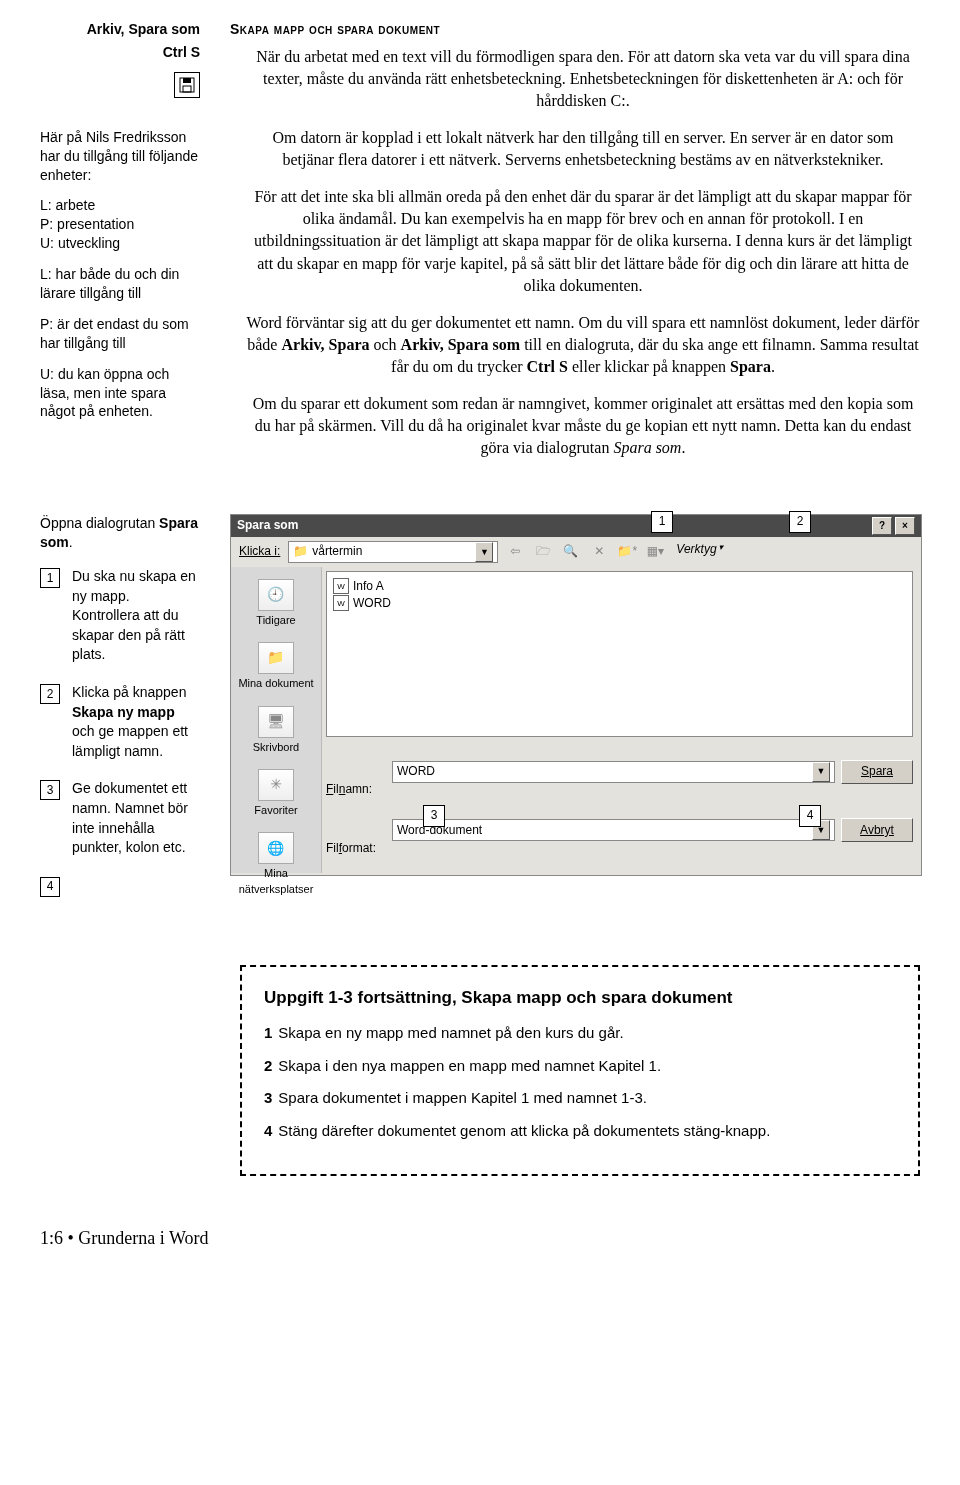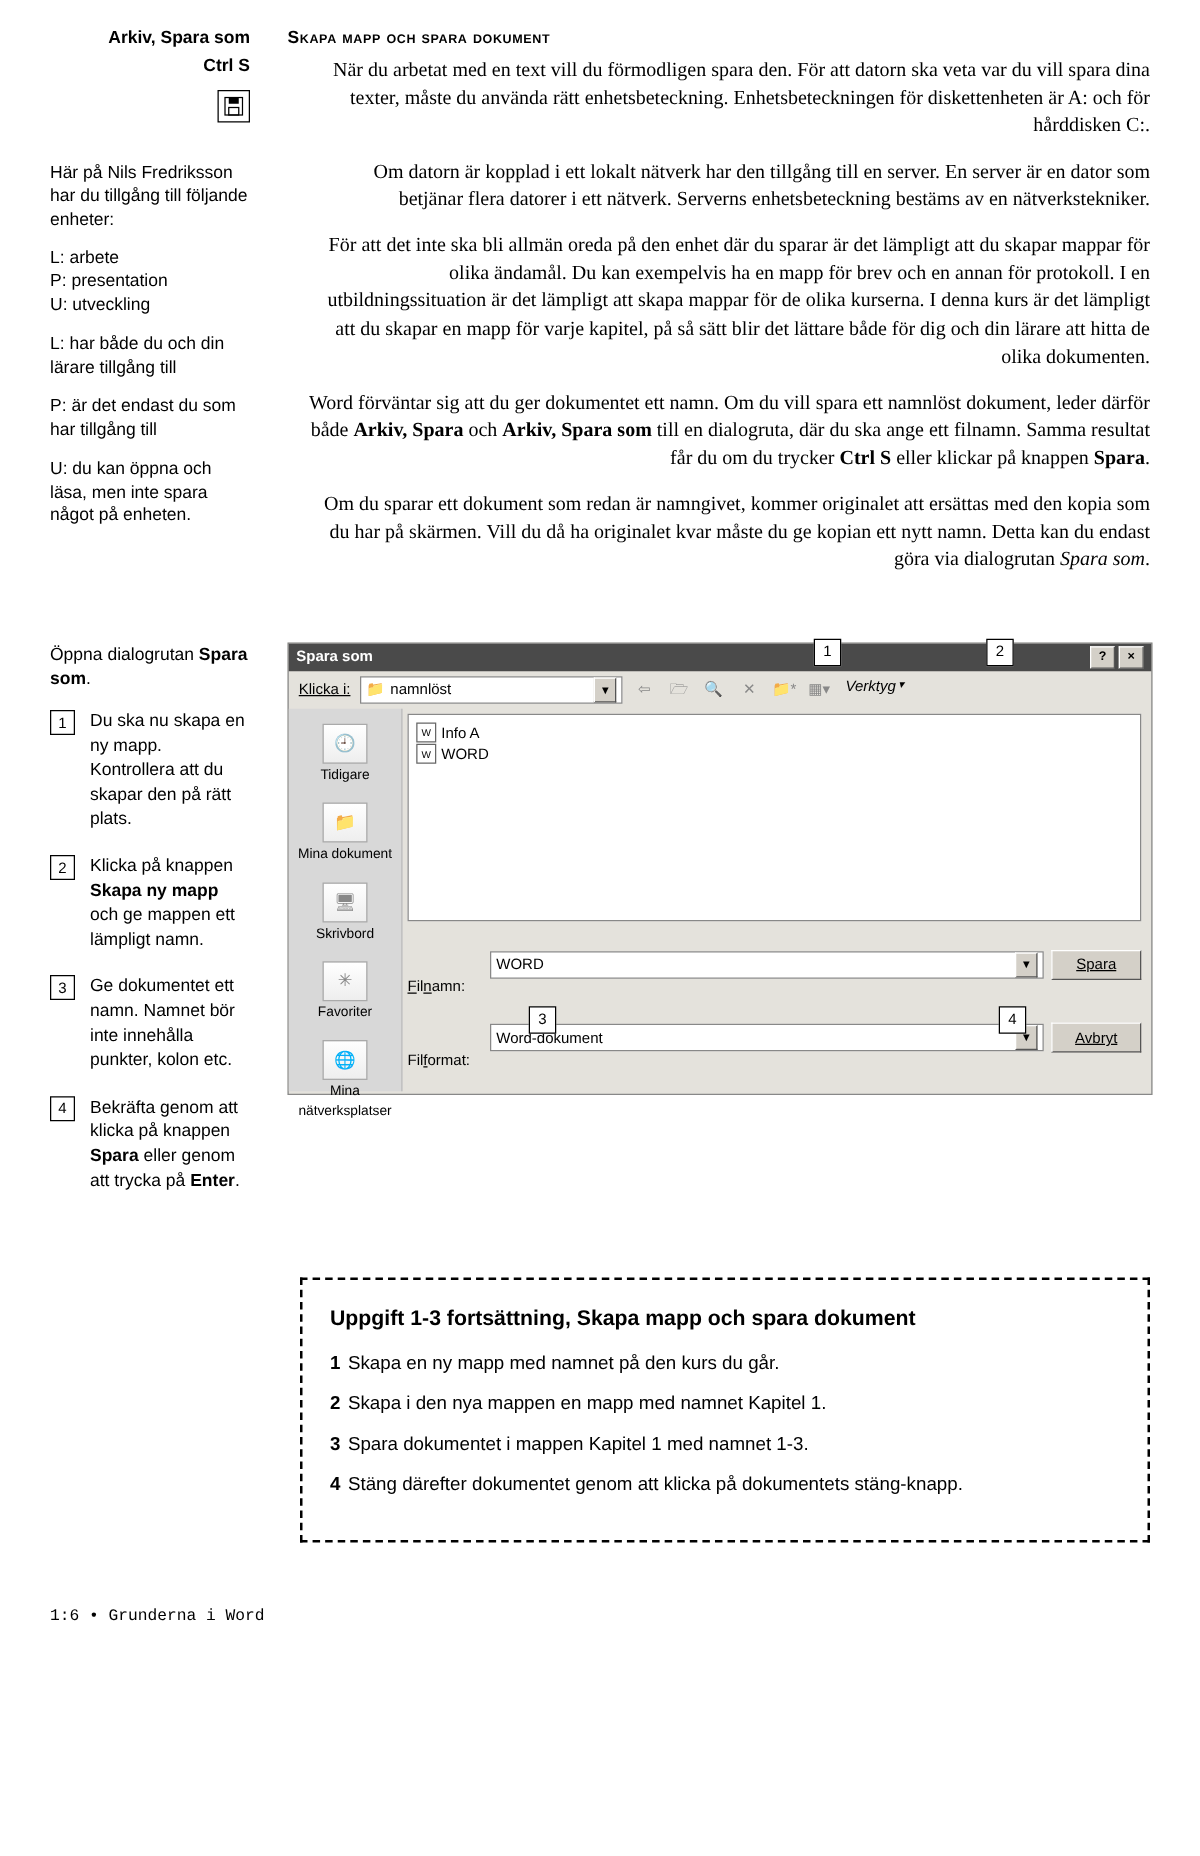--- a/index.html
+++ b/index.html
@@ -42,21 +42,21 @@
   }
   .side-block { margin-bottom: 12px; }
   .main-heading {
     font-family: Arial, Helvetica, sans-serif;
     font-weight: bold;
     font-size: 14px;
     letter-spacing: 0.5px;
     margin-bottom: 6px;
     font-variant: small-caps;
   }
-  .body-p { margin: 0 0 14px 16px; text-align: right; }
+  .body-p { margin: 0 0 14px 16px; text-align: center; }
   .bold-inline { font-weight: bold; }
   .italic-inline { font-style: italic; }
 
   .mid-grid {
     display: grid;
     grid-template-columns: 160px 1fr;
     gap: 30px;
     margin-bottom: 50px;
   }
   .step-list { font-family: Arial, Helvetica, sans-serif; font-size: 14px; }
@@ -238,22 +238,22 @@
     line-height: 1.5;
   }
   .exercise-title {
     font-weight: bold;
     font-size: 17px;
     margin-bottom: 12px;
   }
   .ex-line { margin-bottom: 10px; }
   .ex-num { font-weight: bold; margin-right: 6px; }
   .footer {
-    font-family: Liberation Mono, monospace;
-    font-size: 13px;
+    font-family: Liberation Serif, serif;
+    font-size: 18px;
     margin-top: 50px;
   }
   .u { text-decoration: underline; }
 </style>
 </head>
 <body>
 
 <div class="top-grid">
   <div class="side-col">
     <div class="side-heading">Arkiv, Spara som</div>
@@ -300,37 +300,36 @@
     <div class="step-row">
       <div class="step-num">2</div>
       <div><span>Klicka på knappen </span><span class="bold-inline">Skapa ny mapp</span><span> och ge mappen ett lämpligt namn.</span></div>
     </div>
     <div class="step-row">
       <div class="step-num">3</div>
       <div>Ge dokumentet ett namn. Namnet bör inte innehålla punkter, kolon etc.</div>
     </div>
     <div class="step-row">
       <div class="step-num">4</div>
-      <div><span>Bekräfta genom att klicka på knappen </span><span class="bold-inline">Spara</span><span> eller genom att trycka på </span><span class="bold-inline">Enter</span><span>.</span></div>
     </div>
   </div>
 
   <div style="position:relative;">
     <div class="dialog">
       <div class="titlebar">
         <span>Spara som</span>
         <span class="spacer"></span>
         <span class="title-btn">?</span>
         <span class="title-btn">×</span>
       </div>
       <div class="toolbar-row">
         <span class="toolbar-label"><span class="u">Klicka i:</span></span>
         <div class="combo combo-spara">
           <span style="margin-right:4px;">📁</span>
-          <span>namnlöst</span>
+          <span>vårtermin</span>
           <span class="combo-arrow">▼</span>
         </div>
         <div class="tb-btn">⇦</div>
         <div class="tb-btn">🗁</div>
         <div class="tb-btn">🔍</div>
         <div class="tb-btn">✕</div>
         <div class="tb-btn">📁*</div>
         <div class="tb-btn">▦▾</div>
         <div class="tb-verktyg">
           <span>Verktyg</span>

